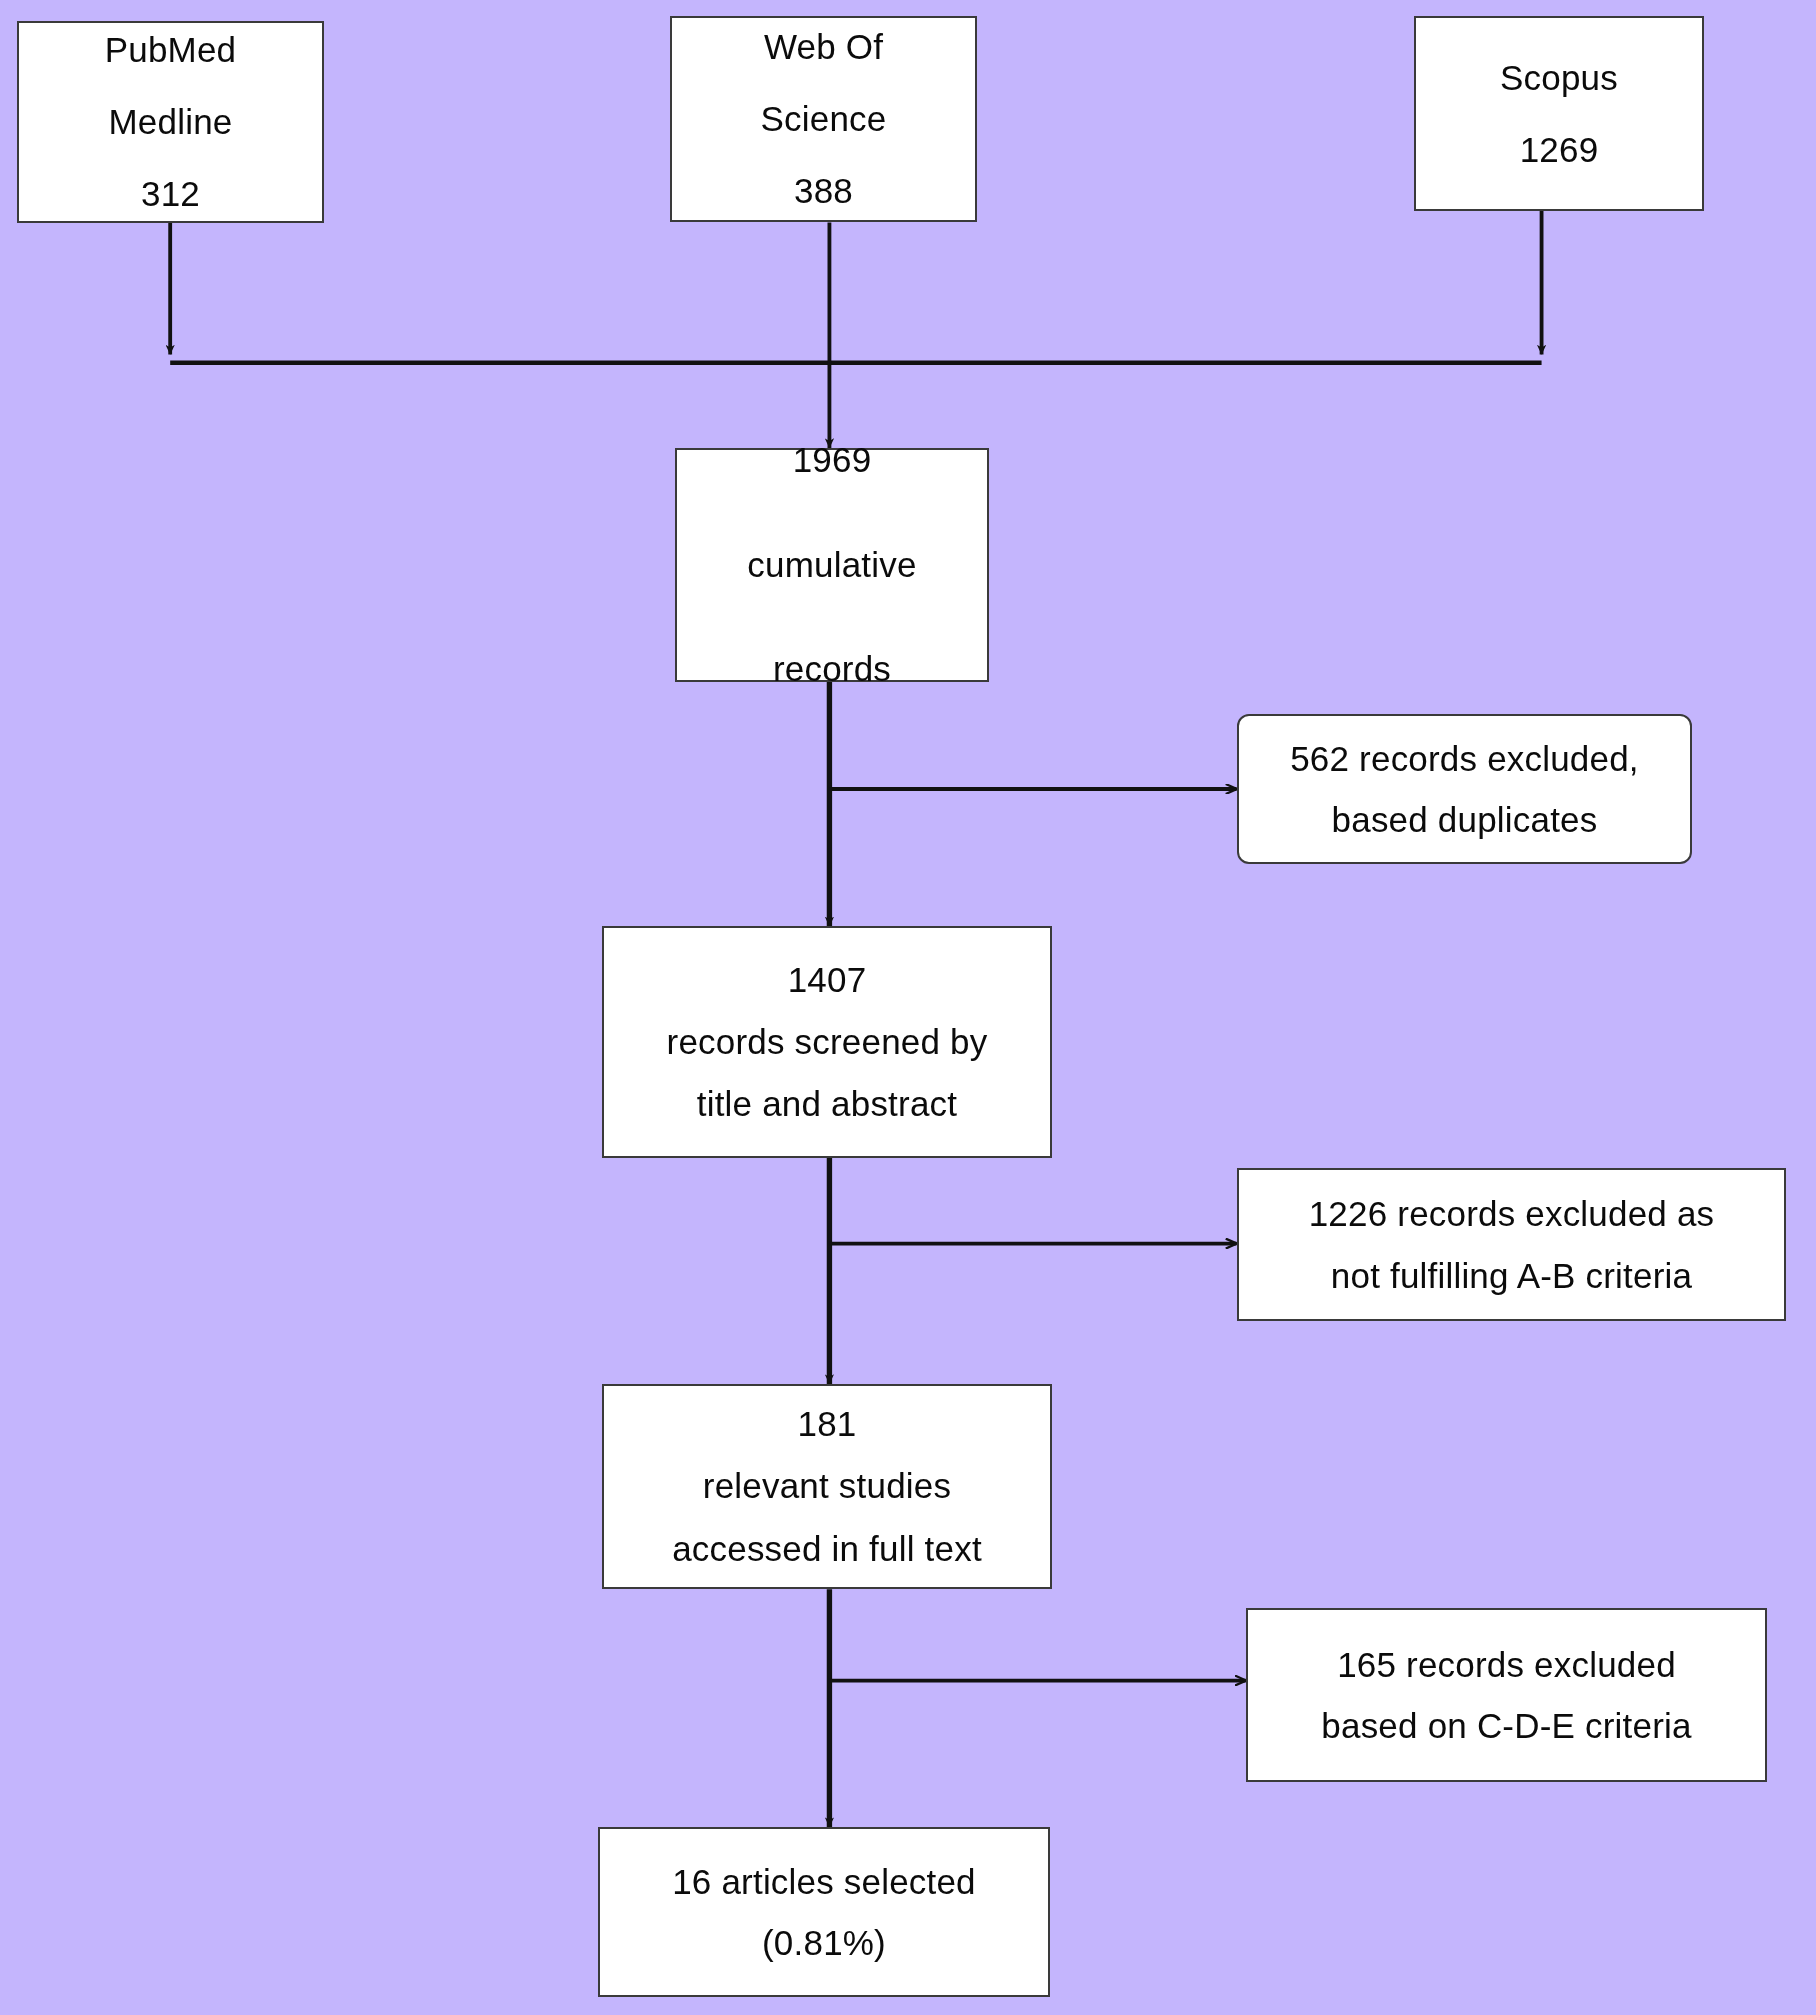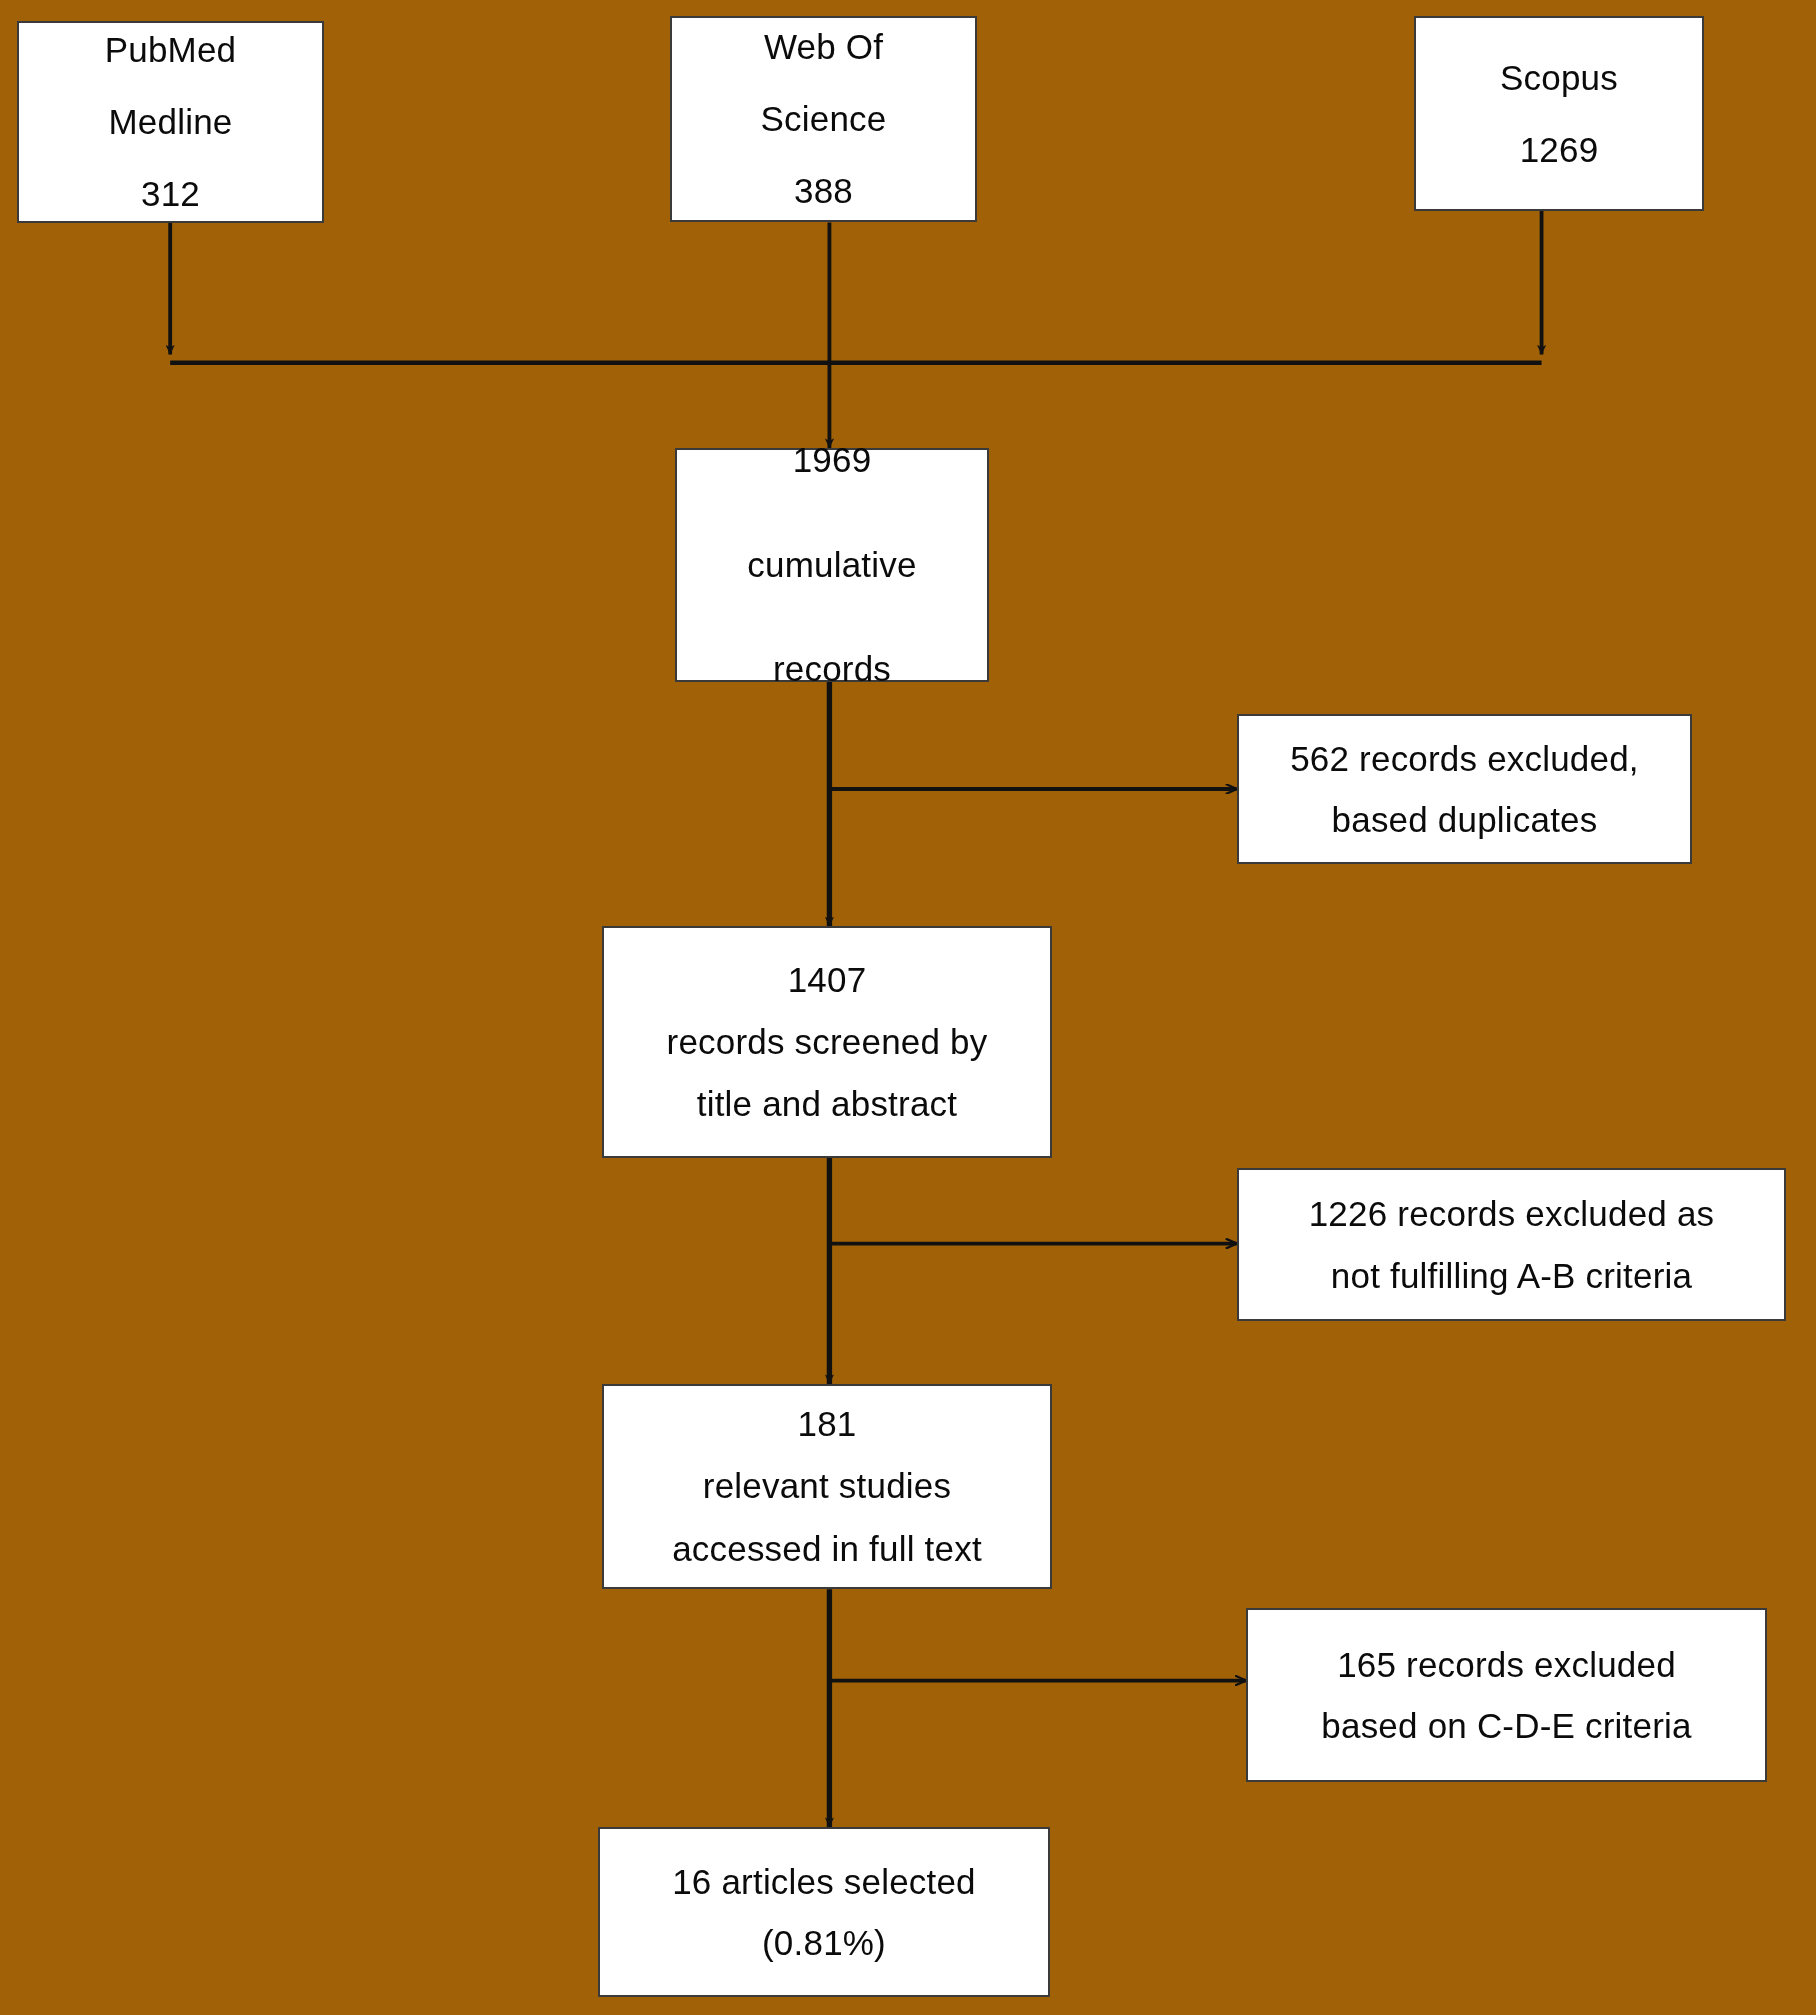--- a/index.html
+++ b/index.html
@@ -7,21 +7,21 @@
     padding: 0;
     background: #ffffff;
   }
   body {
     font-family: "Liberation Sans", sans-serif;
   }
   #diagram-root {
     position: relative;
     width: 1816px;
     height: 2015px;
-    background: #a16207;
+    background: #c4b5fd;
     overflow: hidden;
   }
   #connector-layer {
     position: absolute;
     left: 0;
     top: 0;
     width: 1816px;
     height: 2015px;
     pointer-events: none;
   }
@@ -47,21 +47,21 @@
   
   #box-pubmed   { left: 17px;   top: 21px;   width: 307px;  height: 202px; }
   #box-wos      { left: 670px;  top: 16px;   width: 307px;  height: 206px; }
   #box-scopus   { left: 1399px; top: 16px;   width: 290px;  height: 195px; margin-left: 15px; }
   
   #box-cumulative { left: 675px; top: 448px;  width: 314px; height: 234px; gap: 38px; }
   #box-screened   { left: 602px; top: 926px; width: 450px; height: 232px; }
   #box-relevant   { left: 602px; top: 1384px; width: 450px; height: 205px; }
   #box-selected   { left: 598px; top: 1827px; width: 452px; height: 170px; }
   
-  #box-excl-duplicates { left: 1237px; top: 714px;  width: 455px; height: 150px; }
+  #box-excl-duplicates { left: 1237px; top: 714px;  width: 455px; height: 150px; border-radius: 12px; }
   #box-excl-ab         { left: 1237px; top: 1168px; width: 549px; height: 153px; }
   #box-excl-cde        { left: 1246px; top: 1608px; width: 521px; height: 174px; }
 
   #box-pubmed, #box-wos, #box-scopus { line-height: 2.05; }
   #box-selected { line-height: 1.75; }
   #box-excl-duplicates, #box-excl-ab, #box-excl-cde { line-height: 1.75; }
   #box-screened, #box-relevant { line-height: 1.78; }
   #box-cumulative { line-height: 1.9; }
 </style>
 </head>

